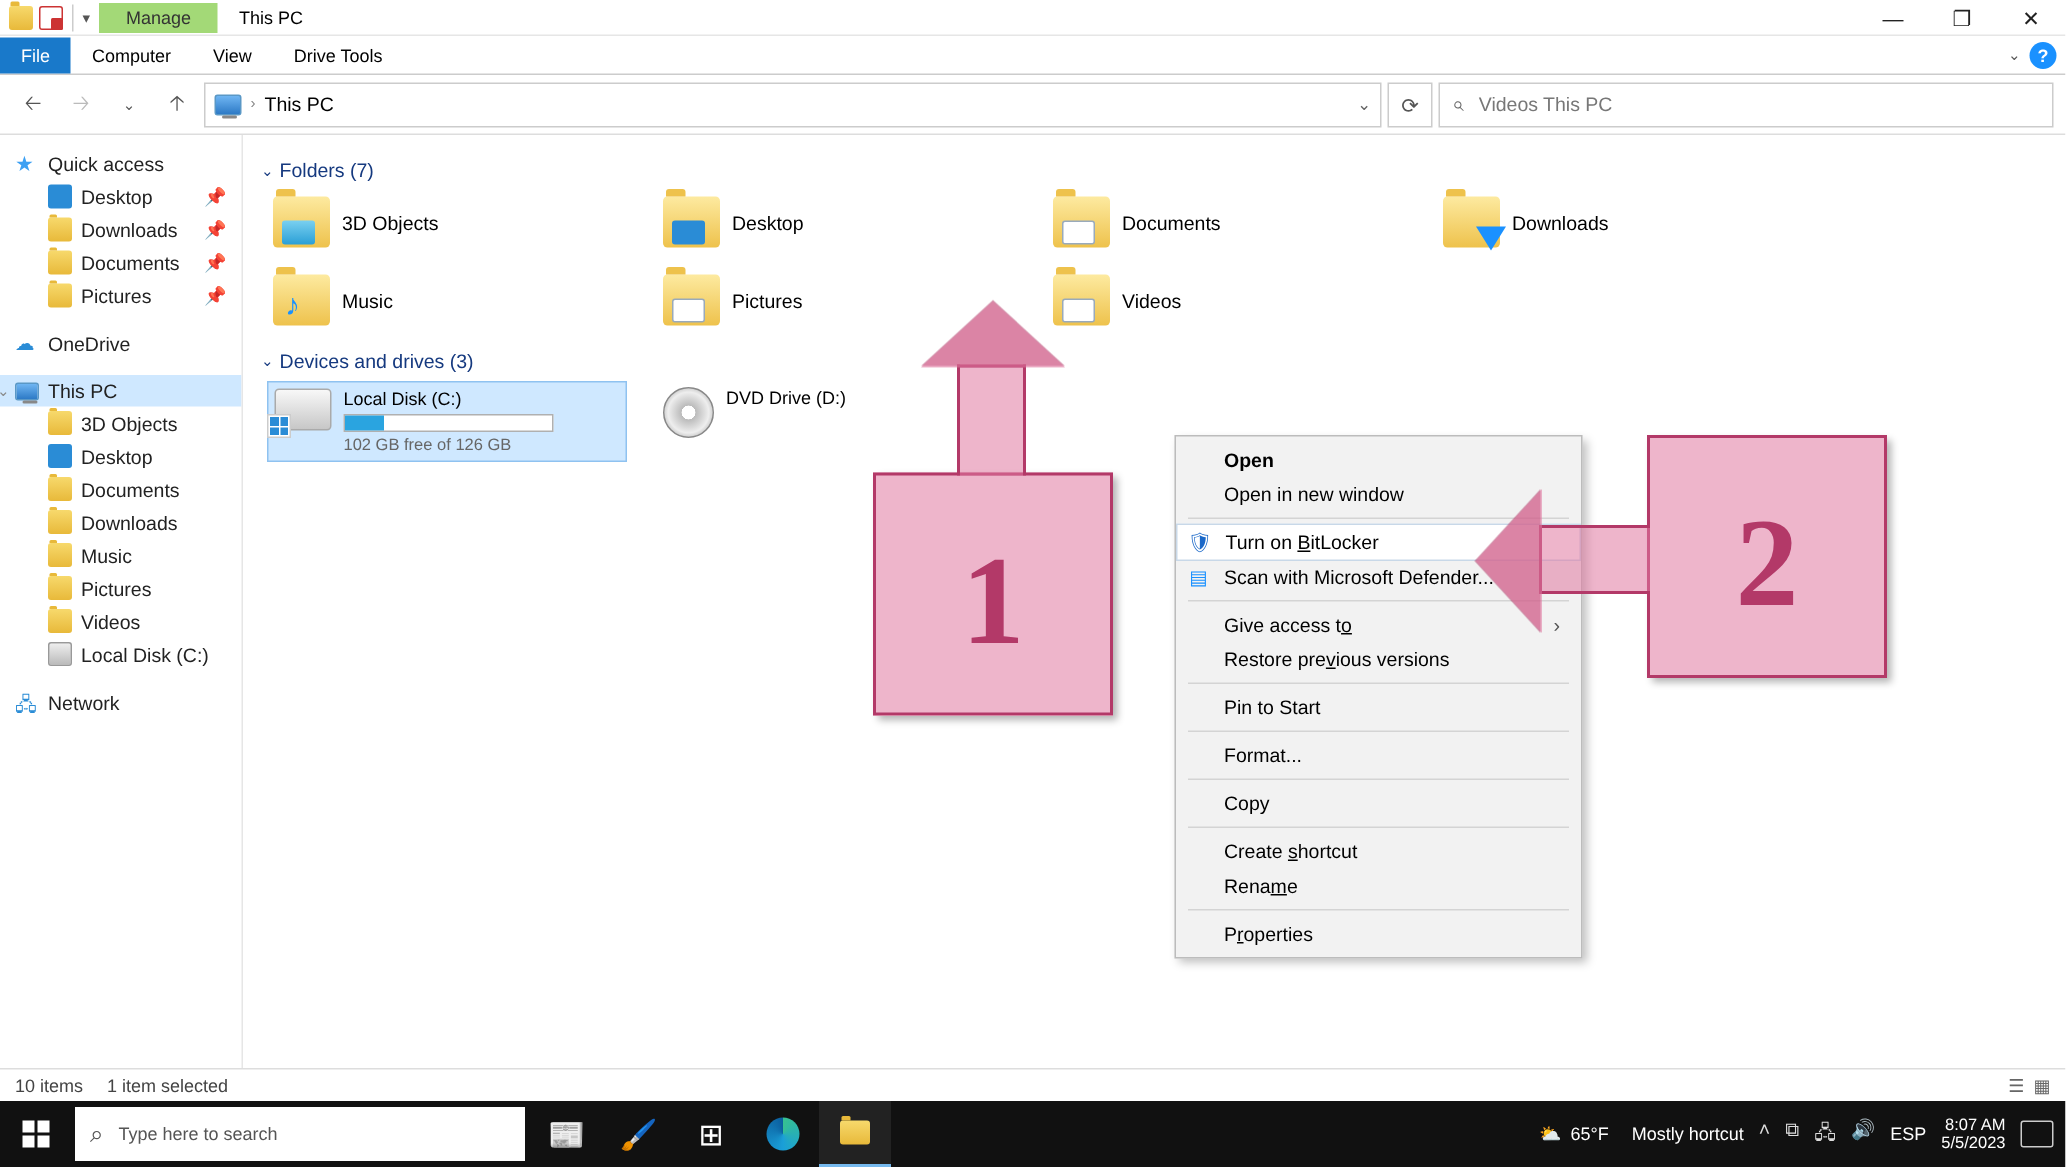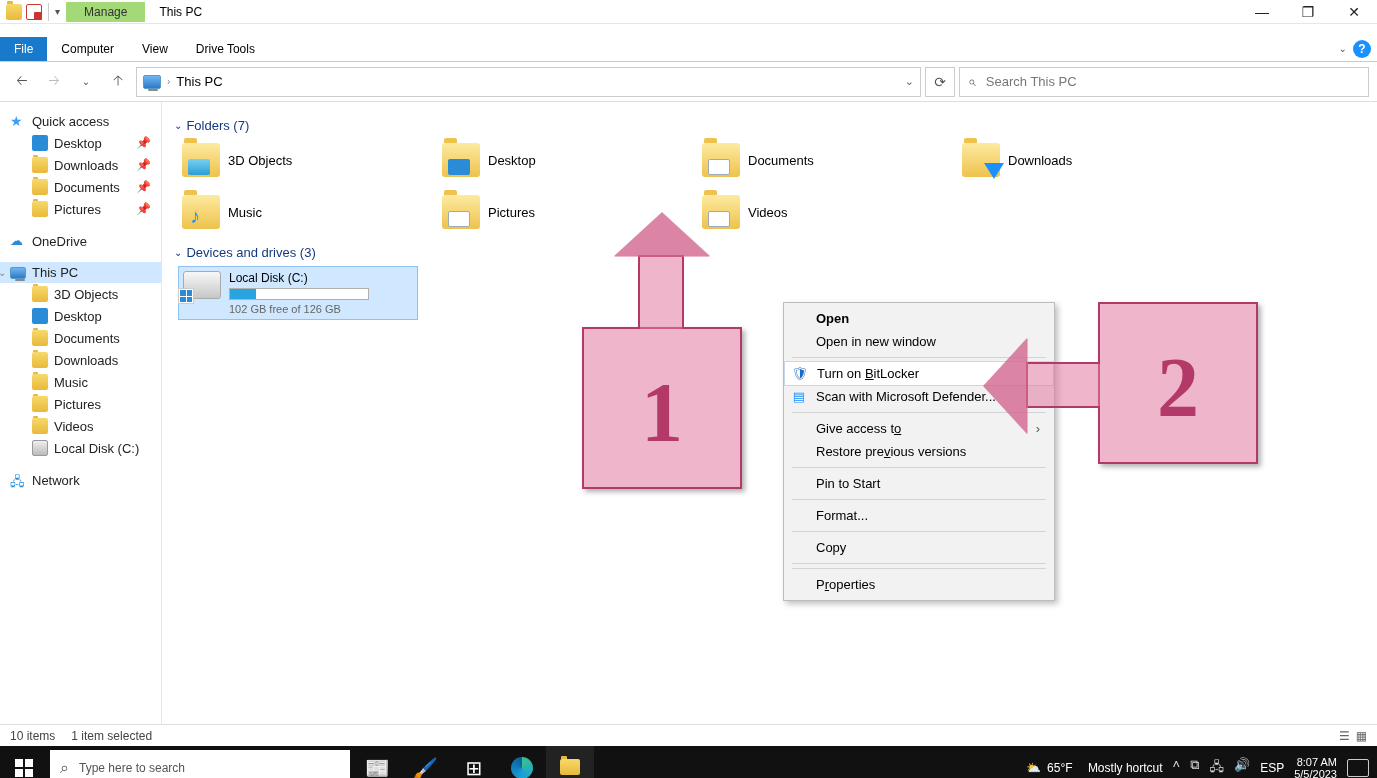--- a/index.html
+++ b/index.html
@@ -11,21 +11,21 @@
 .qat-icon { width: 16px; height: 16px; display: inline-block; }
 .folder-ico { background: linear-gradient(#f7d96c,#e8b93a); border-radius: 2px; position:relative;}
 .folder-ico::before{content:"";position:absolute;top:-3px;left:1px;width:6px;height:3px;background:#e8b93a;border-radius:1px 1px 0 0;}
 .qat-sep { width: 1px; height: 18px; background: #ccc; margin: 0 2px;}
 .manage { background:#a3d977; padding:3px 18px; font-size:12px; color:#333;}
 .title-lbl { padding: 0 14px; }
 .win-controls { margin-left:auto; display:flex; }
 .win-btn { width:46px; height:24px; display:flex; align-items:center; justify-content:center; font-size:14px; color:#222;}
 
 
-.ribbon { height: 26px; display:flex; align-items:center; border-bottom:1px solid #ccc; font-size:12px;margin-top:12px;}
+.ribbon { height: 26px; display:flex; align-items:center; border-bottom:1px solid #ccc; font-size:12px;}
 .tab { padding: 5px 14px; }
 .tab-file { background:#1979ca; color:#fff;}
 .ribbon-right { margin-left:auto; display:flex; align-items:center; padding-right:6px; gap:6px;}
 .help-circle { width:18px;height:18px;border-radius:50%;background:#1a91ff;color:#fff;display:flex;align-items:center;justify-content:center;font-size:12px;font-weight:bold;}
 .chev-down{font-size:10px;color:#555;}
 
 
 .navrow { height:40px; display:flex; align-items:center; padding:4px 8px; border-bottom:1px solid #ddd; gap:4px;}
 .nav-btn { width:28px;height:28px;display:flex;align-items:center;justify-content:center;color:#555;font-size:14px;}
 .nav-btn.disabled{color:#bbb;}
@@ -170,21 +170,21 @@
     <span class="mini-mon"></span>
     <span style="color:#888;font-size:10px;">›</span>
     <span>This PC</span>
     <span class="addr-end">
         <span>⌄</span>
       </span>
   </div>
   <div class="refresh">⟳</div>
   <div class="search">
     <span class="search-icon">⌕</span>
-    <span>Search This PC</span>
+    <span>Videos This PC</span>
   </div>
 </div>
 
 <div class="body">
 
   <div class="sidebar">
     <div class="sb-group">
       <div class="sb-item sb-root">
           <span class="ico star">★</span>
           <span>Quick access</span>
@@ -334,20 +334,26 @@
             </div>
           </div>
           <div class="drive-meta">
             <span>Local Disk (C:)</span>
             <div class="bar">
               <div class="bar-fill" style="width:19%"></div>
             </div>
             <span class="sub">102 GB free of 126 GB</span>
           </div>
         </div>
+        <div class="drive-tile">
+          <div class="dvd-body"></div>
+          <div class="drive-meta">
+            <span>DVD Drive (D:)</span>
+          </div>
+        </div>
       </div>
 
     <div class="ctx" id="ctx">
         <div class="ctx-item bold">
           <span>Open</span>
         </div>
         <div class="ctx-item">
           <span>Open in new window</span>
         </div>
         <div class="sep"></div>
@@ -373,20 +379,26 @@
         </div>
         <div class="sep"></div>
         <div class="ctx-item">
           <span>Format...</span>
         </div>
         <div class="sep"></div>
         <div class="ctx-item">
           <span>Copy</span>
         </div>
         <div class="sep"></div>
+        <div class="ctx-item">
+          <span>Create <u class="acc">s</u>hortcut</span>
+        </div>
+        <div class="ctx-item">
+          <span>Rena<u class="acc">m</u>e</span>
+        </div>
         <div class="sep"></div>
         <div class="ctx-item">
           <span>P<u class="acc">r</u>operties</span>
         </div>
       </div>
 
     <div class="callout c1">
       <div class="arrow"></div>
         <div class="arrowhead"></div>
       <div class="num">1</div>

